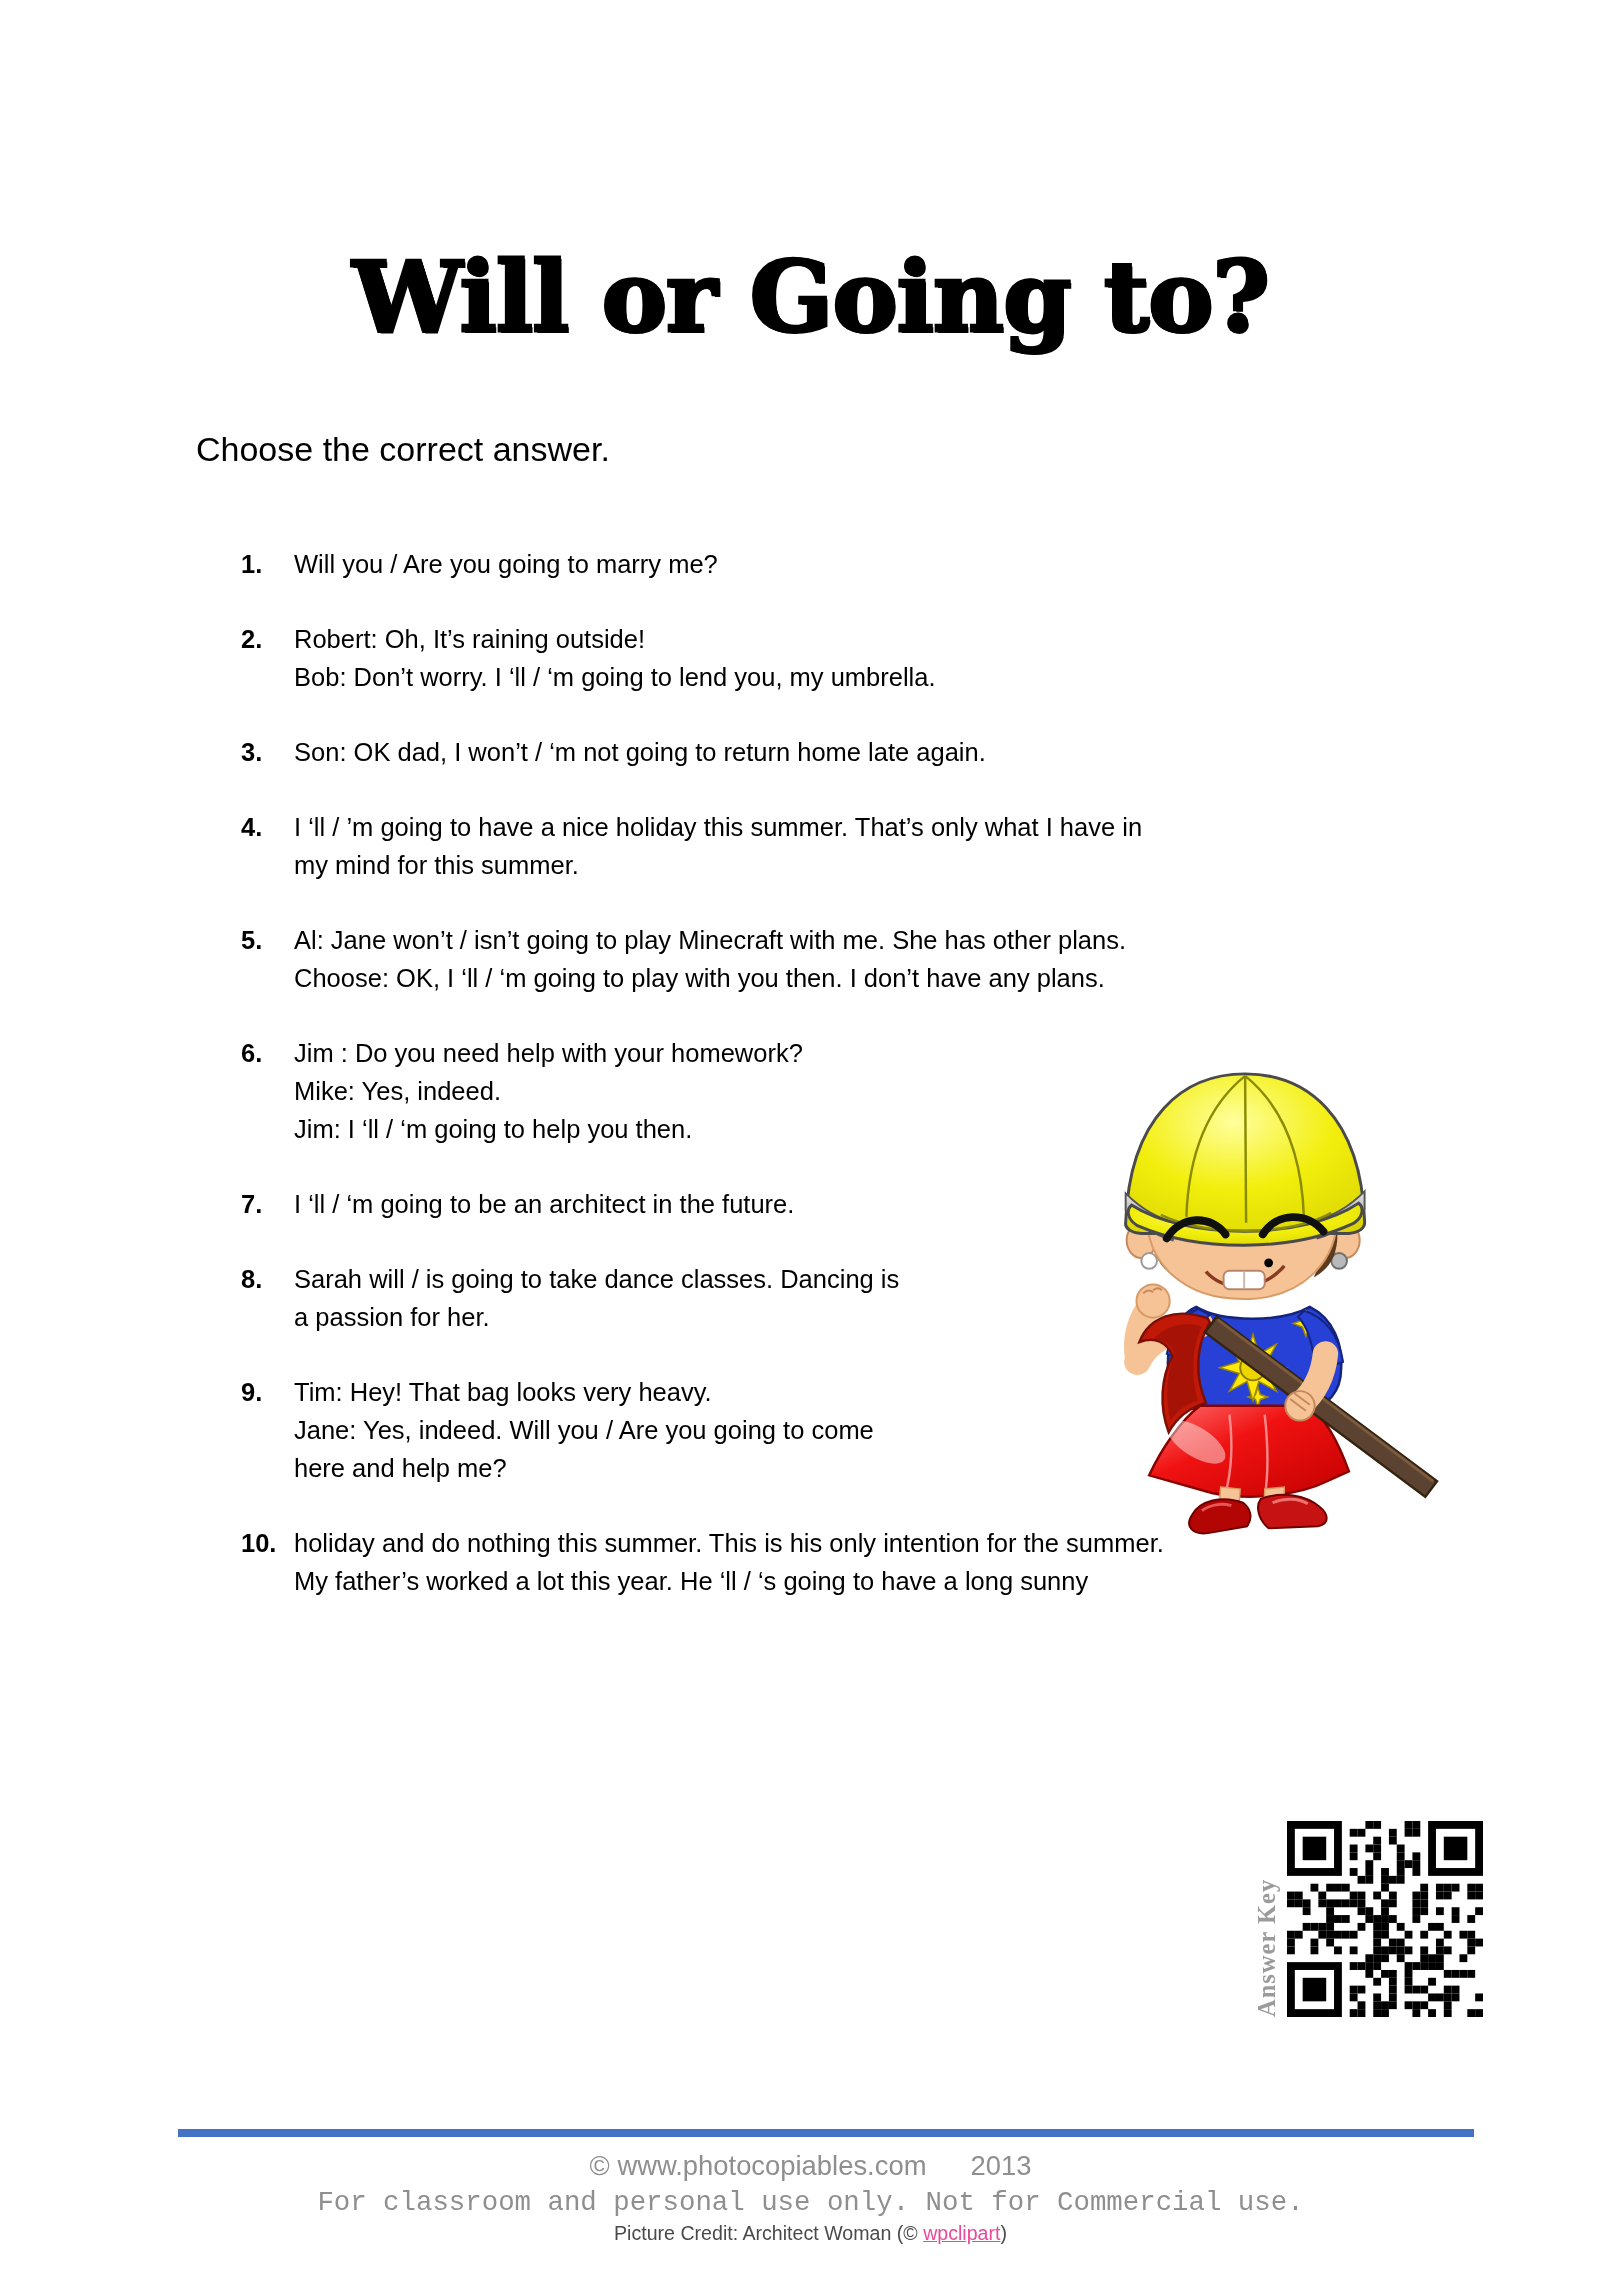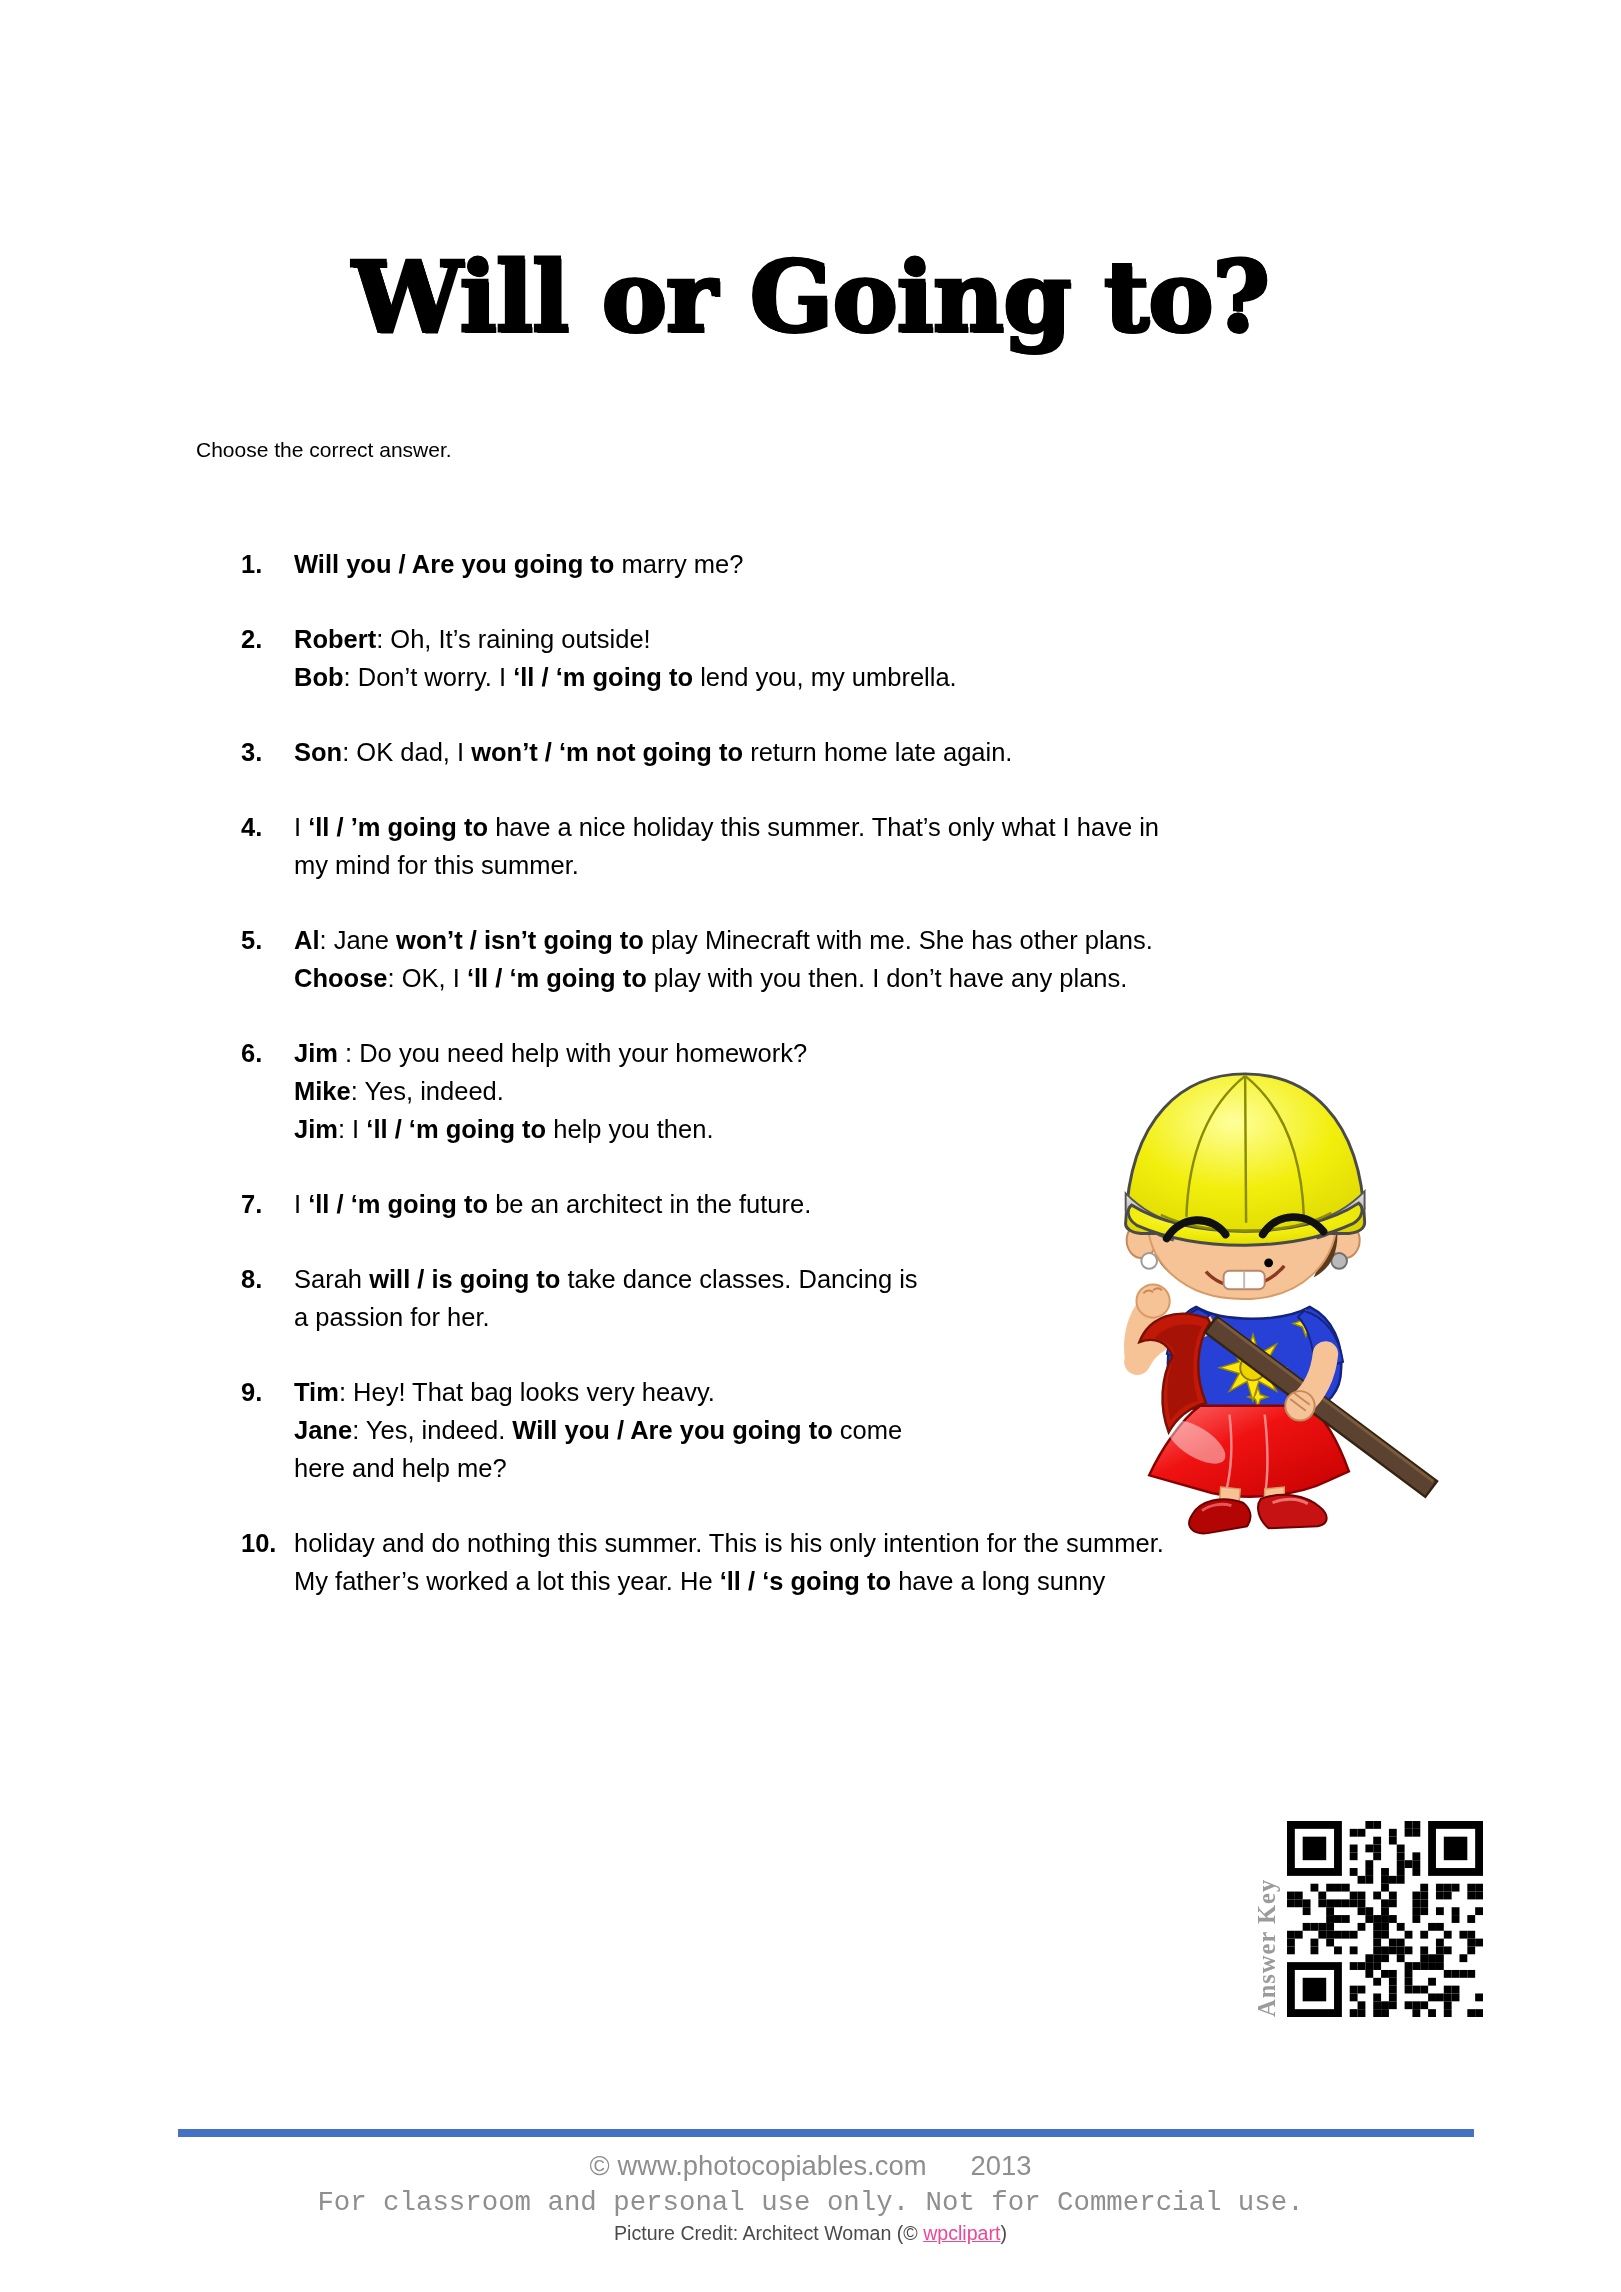--- a/index.html
+++ b/index.html
@@ -2,26 +2,26 @@
 <html><head>
 <meta charset="utf-8">
 <style>
   html,body{margin:0;padding:0;background:#fff;}
   .page{position:relative;width:1621px;height:2293px;background:#ffffff;overflow:hidden;
         font-family:"Liberation Sans",sans-serif;color:#000;}
   .title{position:absolute;top:180px;left:0;right:0;text-align:center;
          font-family:"DejaVu Serif",serif;font-weight:bold;font-size:98px;line-height:1.05;
          letter-spacing:-1px;color:#000;-webkit-text-stroke:2.9px #000;
          text-shadow:2px 2px 0 #000,-1px 1px 0 #000,1px -1px 0 #000;}
-  .instructions{position:absolute;left:196px;top:434px;font-size:21px;line-height:31px;}
+  .instructions{position:absolute;left:196px;top:434px;font-size:34px;line-height:31px;}
   .questions{position:absolute;left:241px;top:545px;}
   .q{display:grid;grid-template-columns:53px 1fr;margin-bottom:37px;}
   .q-num{font-weight:bold;font-size:25.5px;line-height:38px;}
   .q-line{font-size:25.5px;line-height:38px;white-space:nowrap;}
-  .q-line .b{font-weight:bold;}
+  .q-line .b{font-weight:normal;}
   .girl{position:absolute;left:1106px;top:1068px;}
   .qr{position:absolute;left:1287px;top:1821px;}
   .answer-key{position:absolute;left:1253px;top:2017px;width:157px;
               transform:rotate(-90deg);transform-origin:0 0;
               font-family:"Liberation Serif",serif;font-weight:bold;font-size:24.5px;
               color:#9b9b9b;letter-spacing:1px;}
   .divider{position:absolute;left:178px;top:2129px;width:1296px;height:7.8px;background:#4472C4;}
   .f1{position:absolute;left:0;right:0;top:2150px;text-align:center;font-size:27.4px;color:#8f8f8f;}
   .f1 .yr{margin-left:44px;}
   .f2{position:absolute;left:0;right:0;top:2187px;text-align:center;font-size:27.4px;color:#8f8f8f;font-family:Liberation Mono, monospace;}

